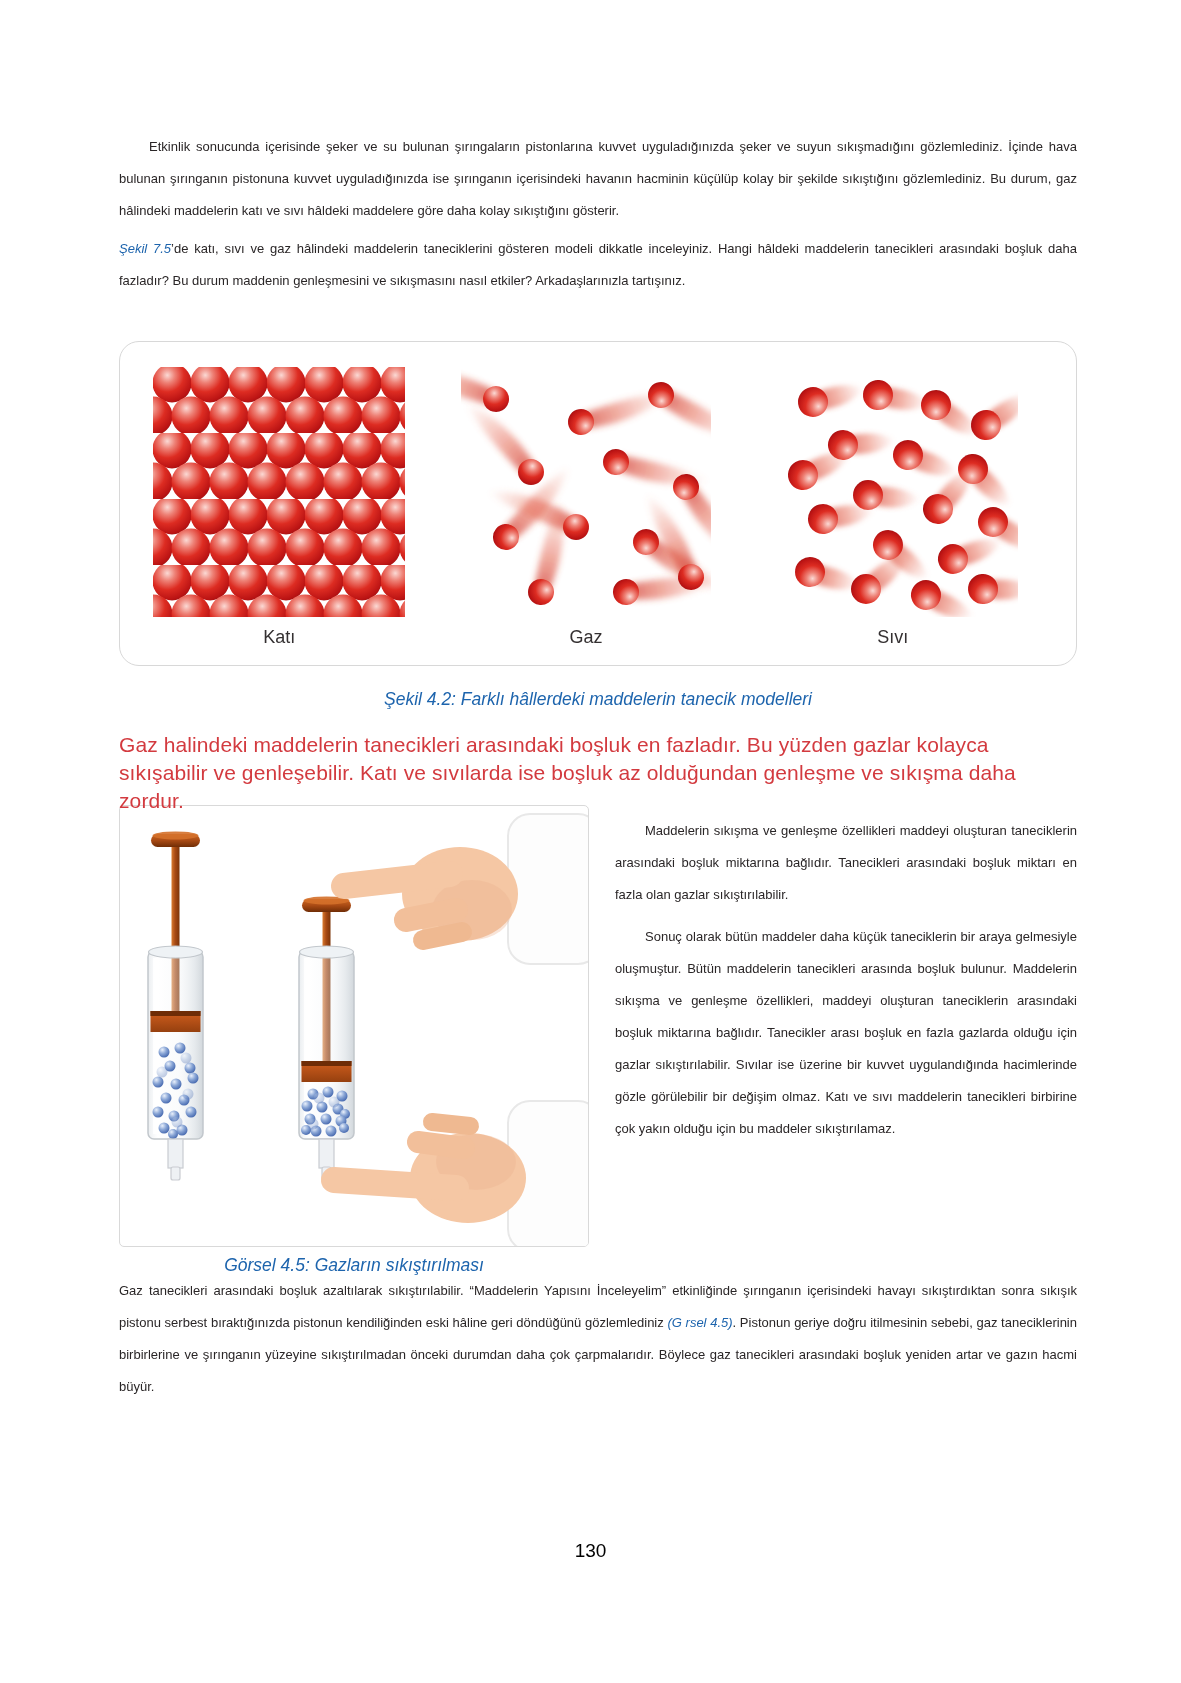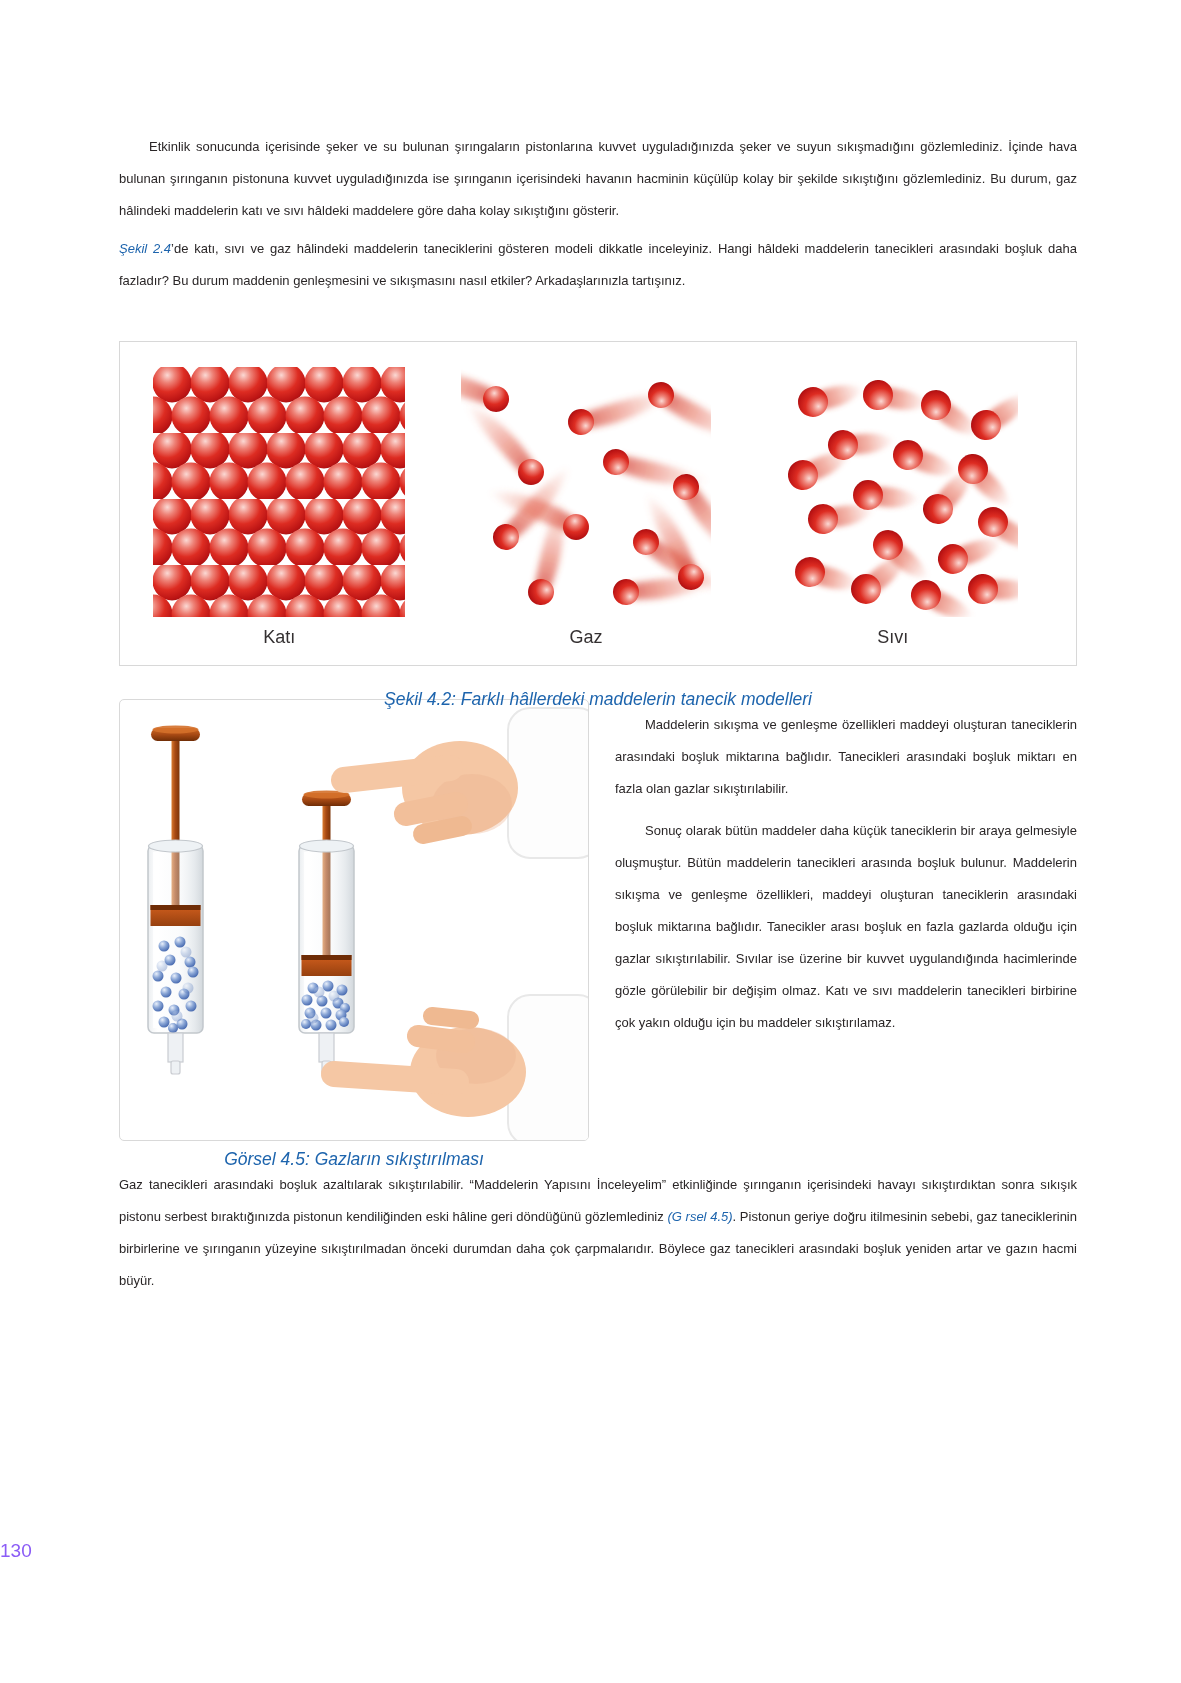--- a/index.html
+++ b/index.html
@@ -11,21 +11,21 @@
   }
   .body-text { margin:0; font-size:13px; line-height:32px; text-align:justify; }
   .indent { text-indent:30px; }
   .p2 { margin-top:6px; }
   .ref-blue { color:#1d64ad; font-style:italic; }
 
   
   .fig-particles { margin:44px 0 0 0; }
   .models-box {
     box-sizing:border-box; width:100%; height:325px;
-    border:1px solid #d8d8d8; border-radius:0; background:#fff;
+    border:1px solid #d8d8d8; border-radius:20px; background:#fff;
     display:flex; align-items:flex-start; justify-content:space-between;
     padding:25px 30px 0 6px;
   }
   .model { flex:1; display:flex; flex-direction:column; align-items:center; }
   .model svg { display:block; }
   .model-label { margin-top:10px; font-size:18px; color:#343031; line-height:20px; }
   .fig-caption {
     margin-top:23px; text-align:center; color:#1d64ad; font-style:italic;
     font-size:17.5px; line-height:20px;
   }
@@ -43,31 +43,31 @@
   .img-box {
     box-sizing:border-box; width:470px; height:442px;
     border:1px solid #d9d9d9; border-radius:5px; background:#fff; overflow:hidden;
   }
   .fig-syringe .fig-caption { margin-top:8px;text-align:center; }
   .col-p { margin:0 0 10px 0; }
   .bottom-para { clear:both; margin-top:0; }
 
   .page-number {
     position:absolute; left:0; top:1540px; width:100%;
-    font-size:19px; color:#8b5cf6;
+    text-align:center; font-size:19px; color:#000000;
   }
 </style>
 </head>
 <body>
 
 <div class="page">
 
   <p class="body-text indent">Etkinlik sonucunda içerisinde şeker ve su bulunan şırıngaların pistonlarına kuvvet uyguladığınızda şeker ve suyun sıkışmadığını gözlemlediniz. İçinde hava bulunan şırınganın pistonuna kuvvet uyguladığınızda ise şırınganın içerisindeki havanın hacminin küçülüp kolay bir şekilde sıkıştığını gözlemlediniz. Bu durum, gaz hâlindeki maddelerin katı ve sıvı hâldeki maddelere göre daha kolay sıkıştığını gösterir.</p>
 
-  <p class="body-text p2"><span class="ref-blue">Şekil 2.4</span><span>’de katı, sıvı ve gaz hâlindeki maddelerin taneciklerini gösteren modeli dikkatle inceleyiniz. Hangi hâldeki maddelerin tanecikleri arasındaki boşluk daha fazladır? Bu durum maddenin genleşmesini ve sıkışmasını nasıl etkiler? Arkadaşlarınızla tartışınız.</span></p>
+  <p class="body-text p2"><span class="ref-blue">Şekil 7.5</span><span>’de katı, sıvı ve gaz hâlindeki maddelerin taneciklerini gösteren modeli dikkatle inceleyiniz. Hangi hâldeki maddelerin tanecikleri arasındaki boşluk daha fazladır? Bu durum maddenin genleşmesini ve sıkışmasını nasıl etkiler? Arkadaşlarınızla tartışınız.</span></p>
 
   <figure class="fig-particles">
     <div class="models-box">
 
       <div class="model">
         <svg width="252" height="250" viewBox="0 0 252 250">
           <defs>
             <radialGradient id="rgK" cx="0.38" cy="0.3" r="0.78">
               <stop offset="0" stop-color="#fbd9d4"></stop>
                 <stop offset="0.25" stop-color="#ee8277"></stop>
@@ -167,20 +167,21 @@
           <use href="#pL" transform="translate(158,228) rotate(200)"></use>
           <use href="#pL" transform="translate(215,222) rotate(175)"></use>
         </svg>
         <div class="model-label">Sıvı</div>
       </div>
 
     </div>
     <figcaption class="fig-caption">Şekil 4.2: Farklı hâllerdeki maddelerin tanecik modelleri</figcaption>
   </figure>
 
+  <p class="red-note">Gaz halindeki maddelerin tanecikleri arasındaki boşluk en fazladır. Bu yüzden gazlar kolayca sıkışabilir ve genleşebilir. Katı ve sıvılarda ise boşluk az olduğundan genleşme ve sıkışma daha zordur.</p>
 
   <div class="lower">
 
     <figure class="fig-syringe">
       <div class="img-box">
         <svg width="468" height="440" viewBox="0 0 468 440">
           <defs>
             <linearGradient id="rodG" x1="0" y1="0" x2="1" y2="0">
               <stop offset="0" stop-color="#d97a2e"></stop>
                 <stop offset="0.45" stop-color="#a84a14"></stop>

